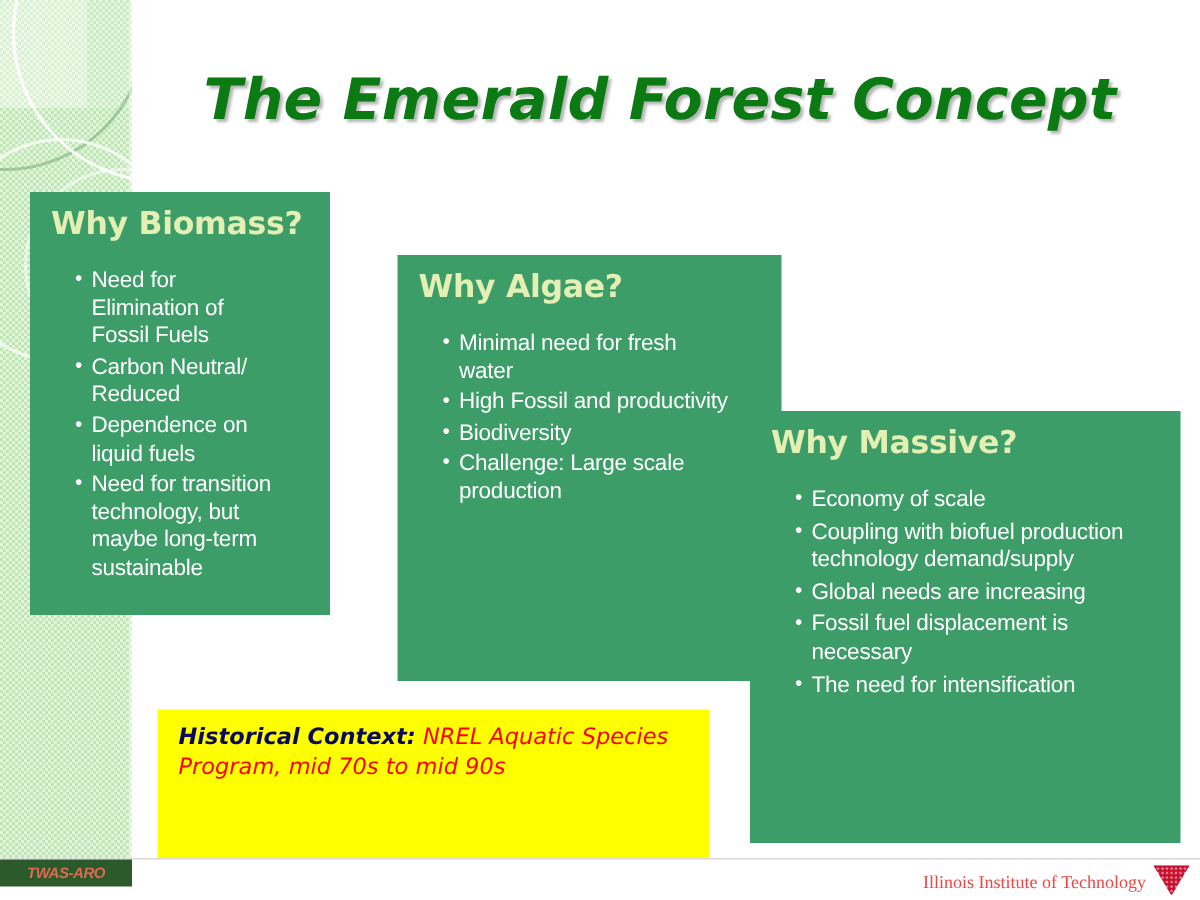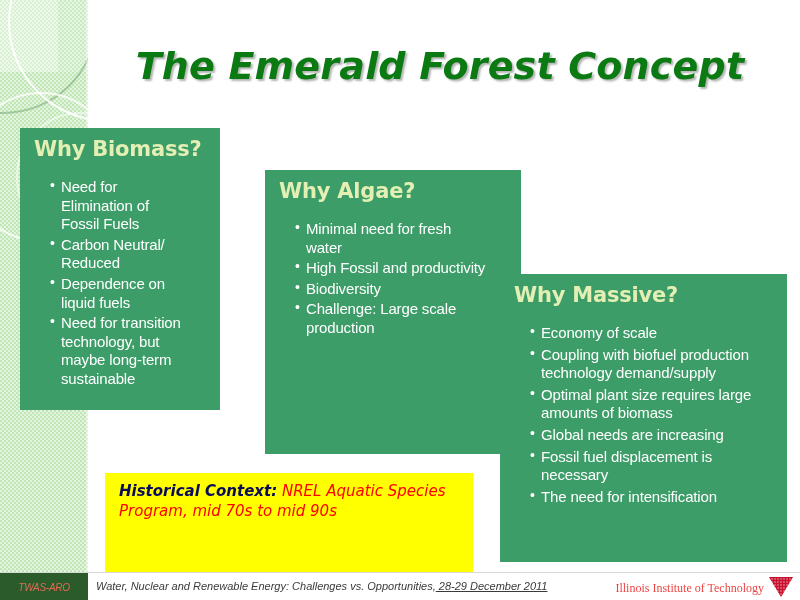--- a/index.html
+++ b/index.html
@@ -194,26 +194,26 @@
     width: 800px;
     height: 28px;
     background: #ffffff;
     border-top: 1px solid #d8d8d8;
   }
   .footer-tag {
     position: absolute;
     left: 0;
     top: 0;
     width: 88px;
-    height: 28px;
+    height: 18px;
     background: #2b5a2b;
     color: #e06a52;
     font-family: "Liberation Sans", sans-serif;
     font-size: 10px;
-    font-weight: normal;
+    font-weight: bold;
     font-style: italic;
     letter-spacing: -0.3px;
     display: flex;
     align-items: center;
     justify-content: center;
   }
   .footer-conference {
     position: absolute;
     left: 96px;
     top: 7px;
@@ -278,32 +278,30 @@
       <li>Biodiversity</li>
       <li>Challenge: Large scale production</li>
     </ul>
   </div>
 
   <div class="green-box" id="box-massive">
     <div class="box-heading">Why Massive?</div>
     <ul class="box-list">
       <li>Economy of scale</li>
       <li>Coupling with biofuel production technology demand/supply</li>
-      <li>Optimal plant size requires large amounts of biomass</li>
       <li>Global needs are increasing</li>
       <li>Fossil fuel displacement is necessary</li>
       <li>The need for intensification</li>
     </ul>
   </div>
 
   <div id="callout-historical"><span class="callout-label">Historical Context:</span><span class="callout-body"> NREL Aquatic Species Program, mid 70s to mid 90s</span></div>
 
   <div class="footer-strip">
     <div class="footer-tag">TWAS-ARO</div>
-    <div class="footer-conference"><span>Water, Nuclear and Renewable Energy: Challenges vs. Opportunities,</span><span class="date-part"> 28-29 December 2011</span></div>
     <div class="footer-org">Illinois Institute of Technology</div>
     <svg class="iit-logo" viewBox="0 0 26 24">
       <defs>
         <pattern id="halftone" width="3" height="3" patternUnits="userSpaceOnUse">
           <rect width="3" height="3" fill="#c8102e"></rect>
           <circle cx="1" cy="1" r="0.75" fill="#ffffff"></circle>
         </pattern>
       </defs>
       <polygon points="1,2 25,2 13,22" fill="url(#halftone)"></polygon>
       <polygon points="1,2 25,2 13,22" fill="#c8102e" opacity="0.35"></polygon>

